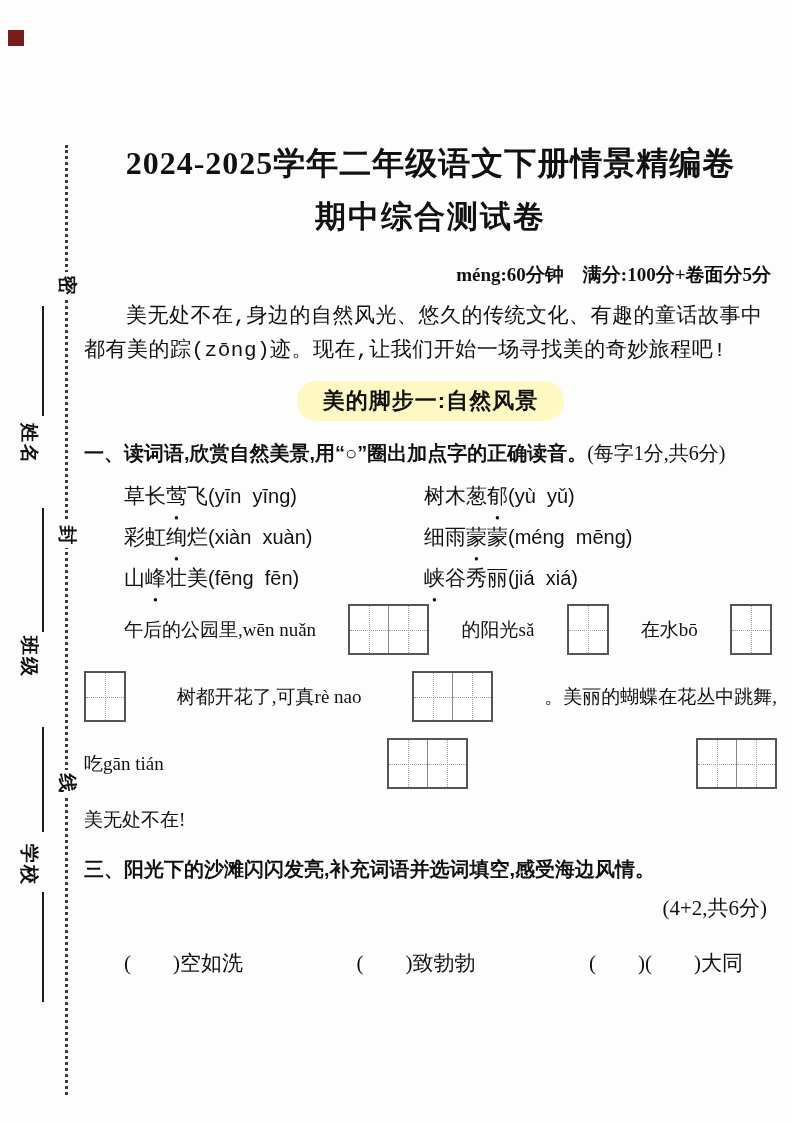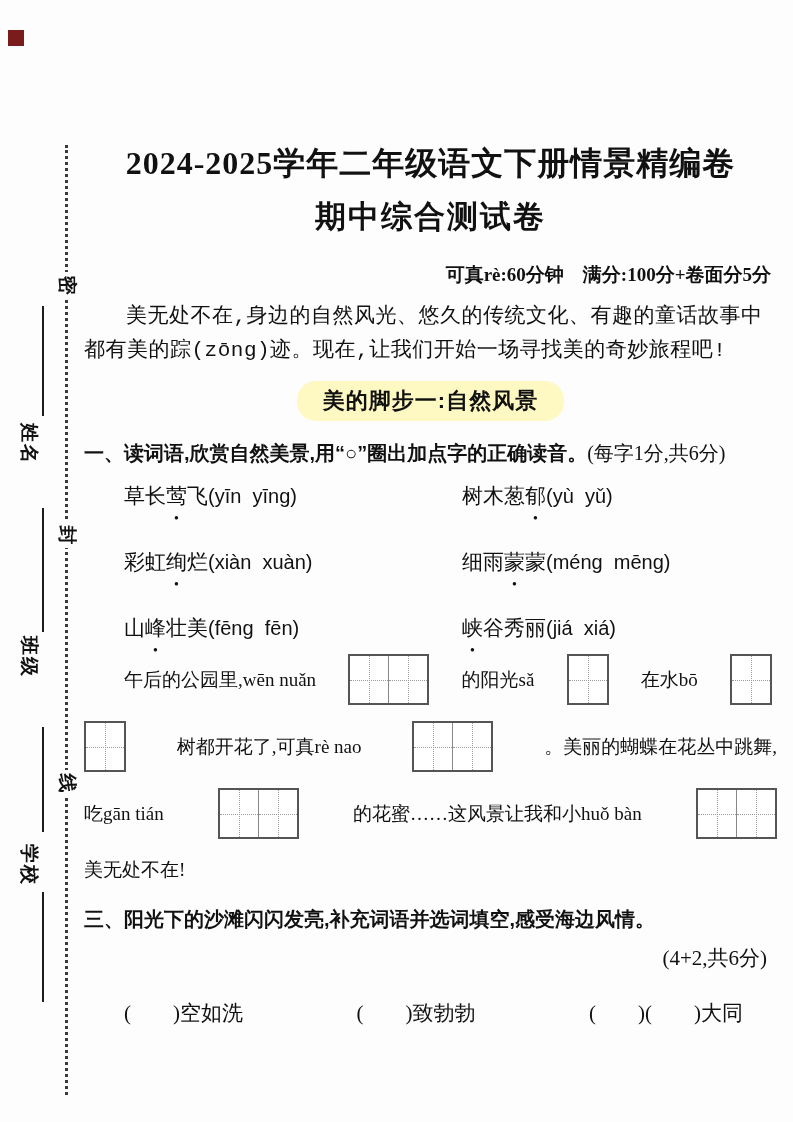--- a/index.html
+++ b/index.html
@@ -33,21 +33,21 @@
   .intro{margin:12px 0 0 0;font-size:21px;line-height:34px;text-indent:2em;letter-spacing:0.5px;font-family:Liberation Mono, monospace;}
   .banner-wrap{margin-top:13px;text-align:center;}
   .banner{display:inline-block;background:#fef9c3;border-radius:19px;
     padding:5px 26px;font-weight:bold;font-size:22px;letter-spacing:1px;}
   .q-heading{margin-top:16px;font-size:20px;font-weight:bold;line-height:33px;
     padding-left:36px;text-indent:-36px;}
   .kai{font-family:"Liberation Serif",serif;font-weight:normal;}
   .q-tag{font-family:"Liberation Serif",serif;font-weight:normal;}
   
   .word-grid{margin-top:12px;display:grid;grid-template-columns:300px 1fr;
-    row-gap:13px;padding-left:40px;font-size:21px;gap:38px;}
+    row-gap:13px;padding-left:40px;font-size:21px;}
   .word-item{white-space:nowrap;}
   .hanzi{font-family:"Liberation Serif",serif;}
   .dotted{position:relative;display:inline-block;}
   .dotted::after{content:"●";position:absolute;left:50%;bottom:-12px;
     transform:translateX(-50%);font-size:8px;}
   .pinyin{font-size:20px;white-space:pre-wrap;}
   
   .tzg{display:inline-flex;border:2px solid #555;background:#fff;margin:0 5px;flex:none;}
   .tzg .cell{width:38px;height:47px;position:relative;border-left:1px solid #888;}
   .tzg .cell:first-child{border-left:none;}
@@ -80,21 +80,21 @@
   <div class="blank-line" style="top:508px;height:124px"></div>
   <div class="margin-label" style="top:646px">班级</div>
   <div class="blank-line" style="top:727px;height:105px"></div>
   <div class="margin-label" style="top:854px">学校</div>
   <div class="blank-line" style="top:892px;height:110px"></div>
 
   <div class="content">
 
     <div class="title1">2024-2025学年二年级语文下册情景精编卷</div>
     <div class="title2">期中综合测试卷</div>
-    <div class="meta">可真rè:60分钟　满分:100分+卷面分5分</div>
+    <div class="meta">méng:60分钟　满分:100分+卷面分5分</div>
 
     <p class="intro">美无处不在,身边的自然风光、悠久的传统文化、有趣的童话故事中都有美的踪(zōng)迹。现在,让我们开始一场寻找美的奇妙旅程吧!</p>
 
     <div class="banner-wrap">
       <span class="banner">美的脚步一:自然风景</span>
     </div>
 
     <div class="q-heading"><span>一、读词语,欣赏自然美景,用“○”圈出加点字的正确读音。</span><span class="kai">(每字1分,共6分)</span></div>
 
     <div class="word-grid">
@@ -133,21 +133,20 @@
             <span class="cell"></span>
           </span>
         <span class="t">。美丽的蝴蝶在花丛中跳舞,</span>
       </div>
       <div class="para-line">
         <span class="t">吃gān tián</span>
         <span class="tzg">
             <span class="cell"></span>
             <span class="cell"></span>
           </span>
-        <span class="t">的花蜜……这风景让我和小huǒ bàn</span>
         <span class="tzg" style="margin-right:0">
             <span class="cell"></span>
             <span class="cell"></span>
           </span>
       </div>
       <div class="line-last">
         <span class="t">美无处不在!</span>
       </div>
     </div>
 

